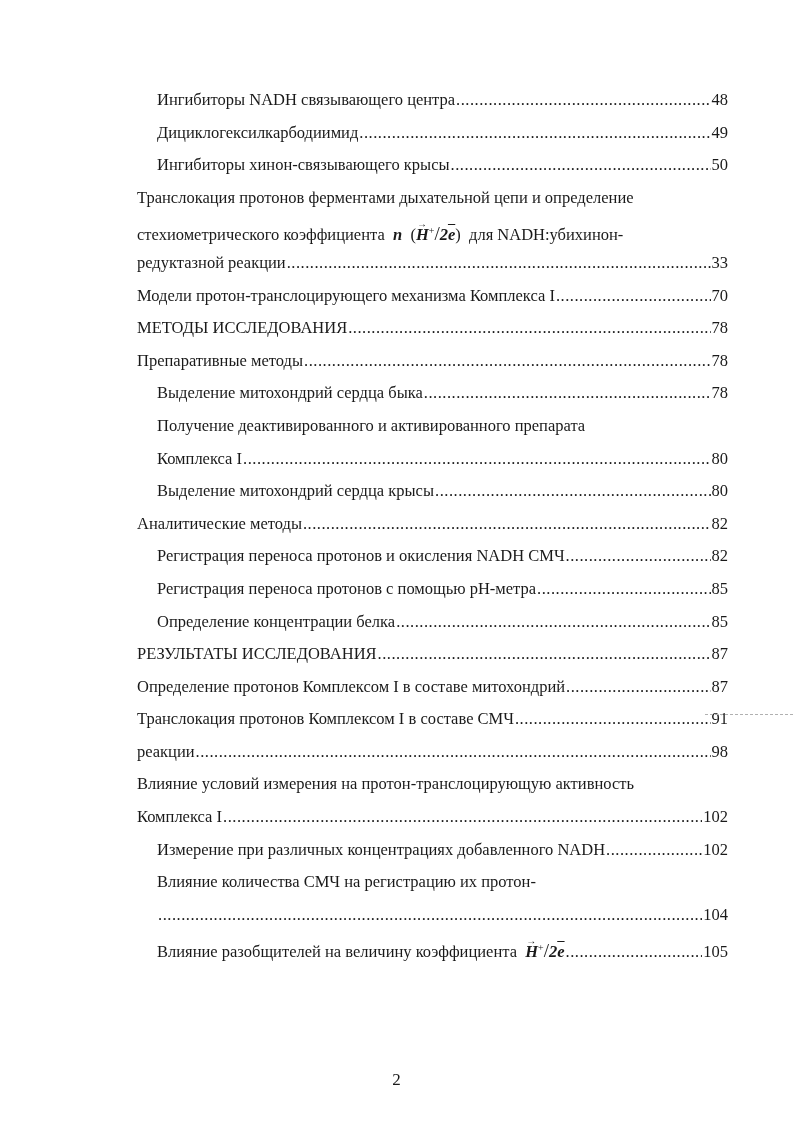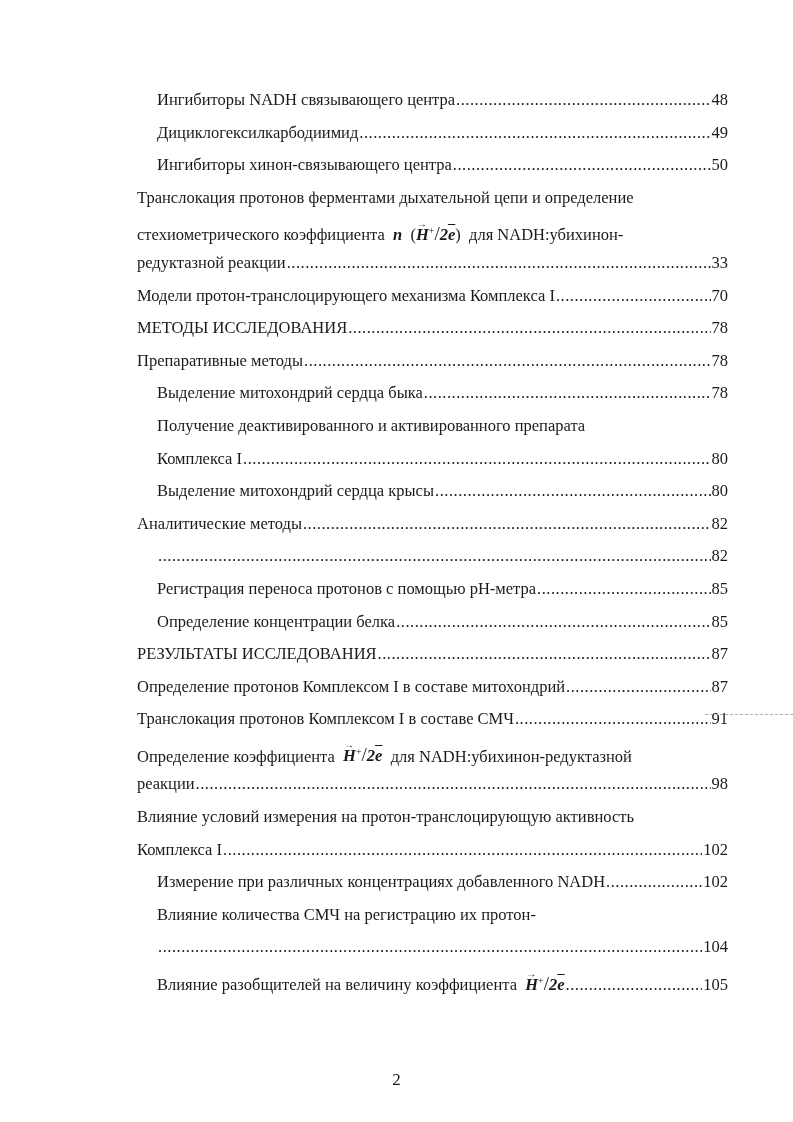--- a/index.html
+++ b/index.html
@@ -50,21 +50,21 @@
     <span class="pg">48</span>
   </div>
 
   <div class="line indent">
     <span class="txt">Дициклогексилкарбодиимид</span>
     <span class="dots"></span>
     <span class="pg">49</span>
   </div>
 
   <div class="line indent">
-    <span class="txt">Ингибиторы хинон-связывающего центра</span>
+    <span class="txt">Ингибиторы хинон-связывающего крысы</span>
     <span class="dots"></span>
     <span class="pg">50</span>
   </div>
 
   <div class="line">
     <span class="txt">Транслокация протонов ферментами дыхательной цепи и определение</span>
   </div>
 
   <div class="line">
     <span class="txt">
@@ -122,20 +122,21 @@
     <span class="pg">80</span>
   </div>
 
   <div class="line">
     <span class="txt">Аналитические методы</span>
     <span class="dots"></span>
     <span class="pg">82</span>
   </div>
 
   <div class="line indent">
+    <span class="txt">Регистрация переноса протонов и окисления NADH СМЧ</span>
     <span class="dots"></span>
     <span class="pg">82</span>
   </div>
 
   <div class="line indent">
     <span class="txt">Регистрация переноса протонов с помощью pH-метра</span>
     <span class="dots"></span>
     <span class="pg">85</span>
   </div>
 
@@ -156,27 +157,20 @@
     <span class="dots"></span>
     <span class="pg">87</span>
   </div>
 
   <div class="line">
     <span class="txt">Транслокация протонов Комплексом I в составе СМЧ</span>
     <span class="dots"></span>
     <span class="pg">91</span>
   </div>
 
-  <div class="line">
-    <span class="txt">
-      <span>Определение коэффициента</span>&nbsp;
-      <span class="formula"><span class="h">H</span><sup>+</sup><span class="slash">/</span><span>2</span><span class="e">e</span></span>&nbsp;
-      <span>для NADH:убихинон-редуктазной</span>
-    </span>
-  </div>
 
   <div class="line">
     <span class="txt">реакции</span>
     <span class="dots"></span>
     <span class="pg">98</span>
   </div>
 
   <div class="line">
     <span class="txt">Влияние условий измерения на протон-транслоцирующую активность</span>
   </div>

